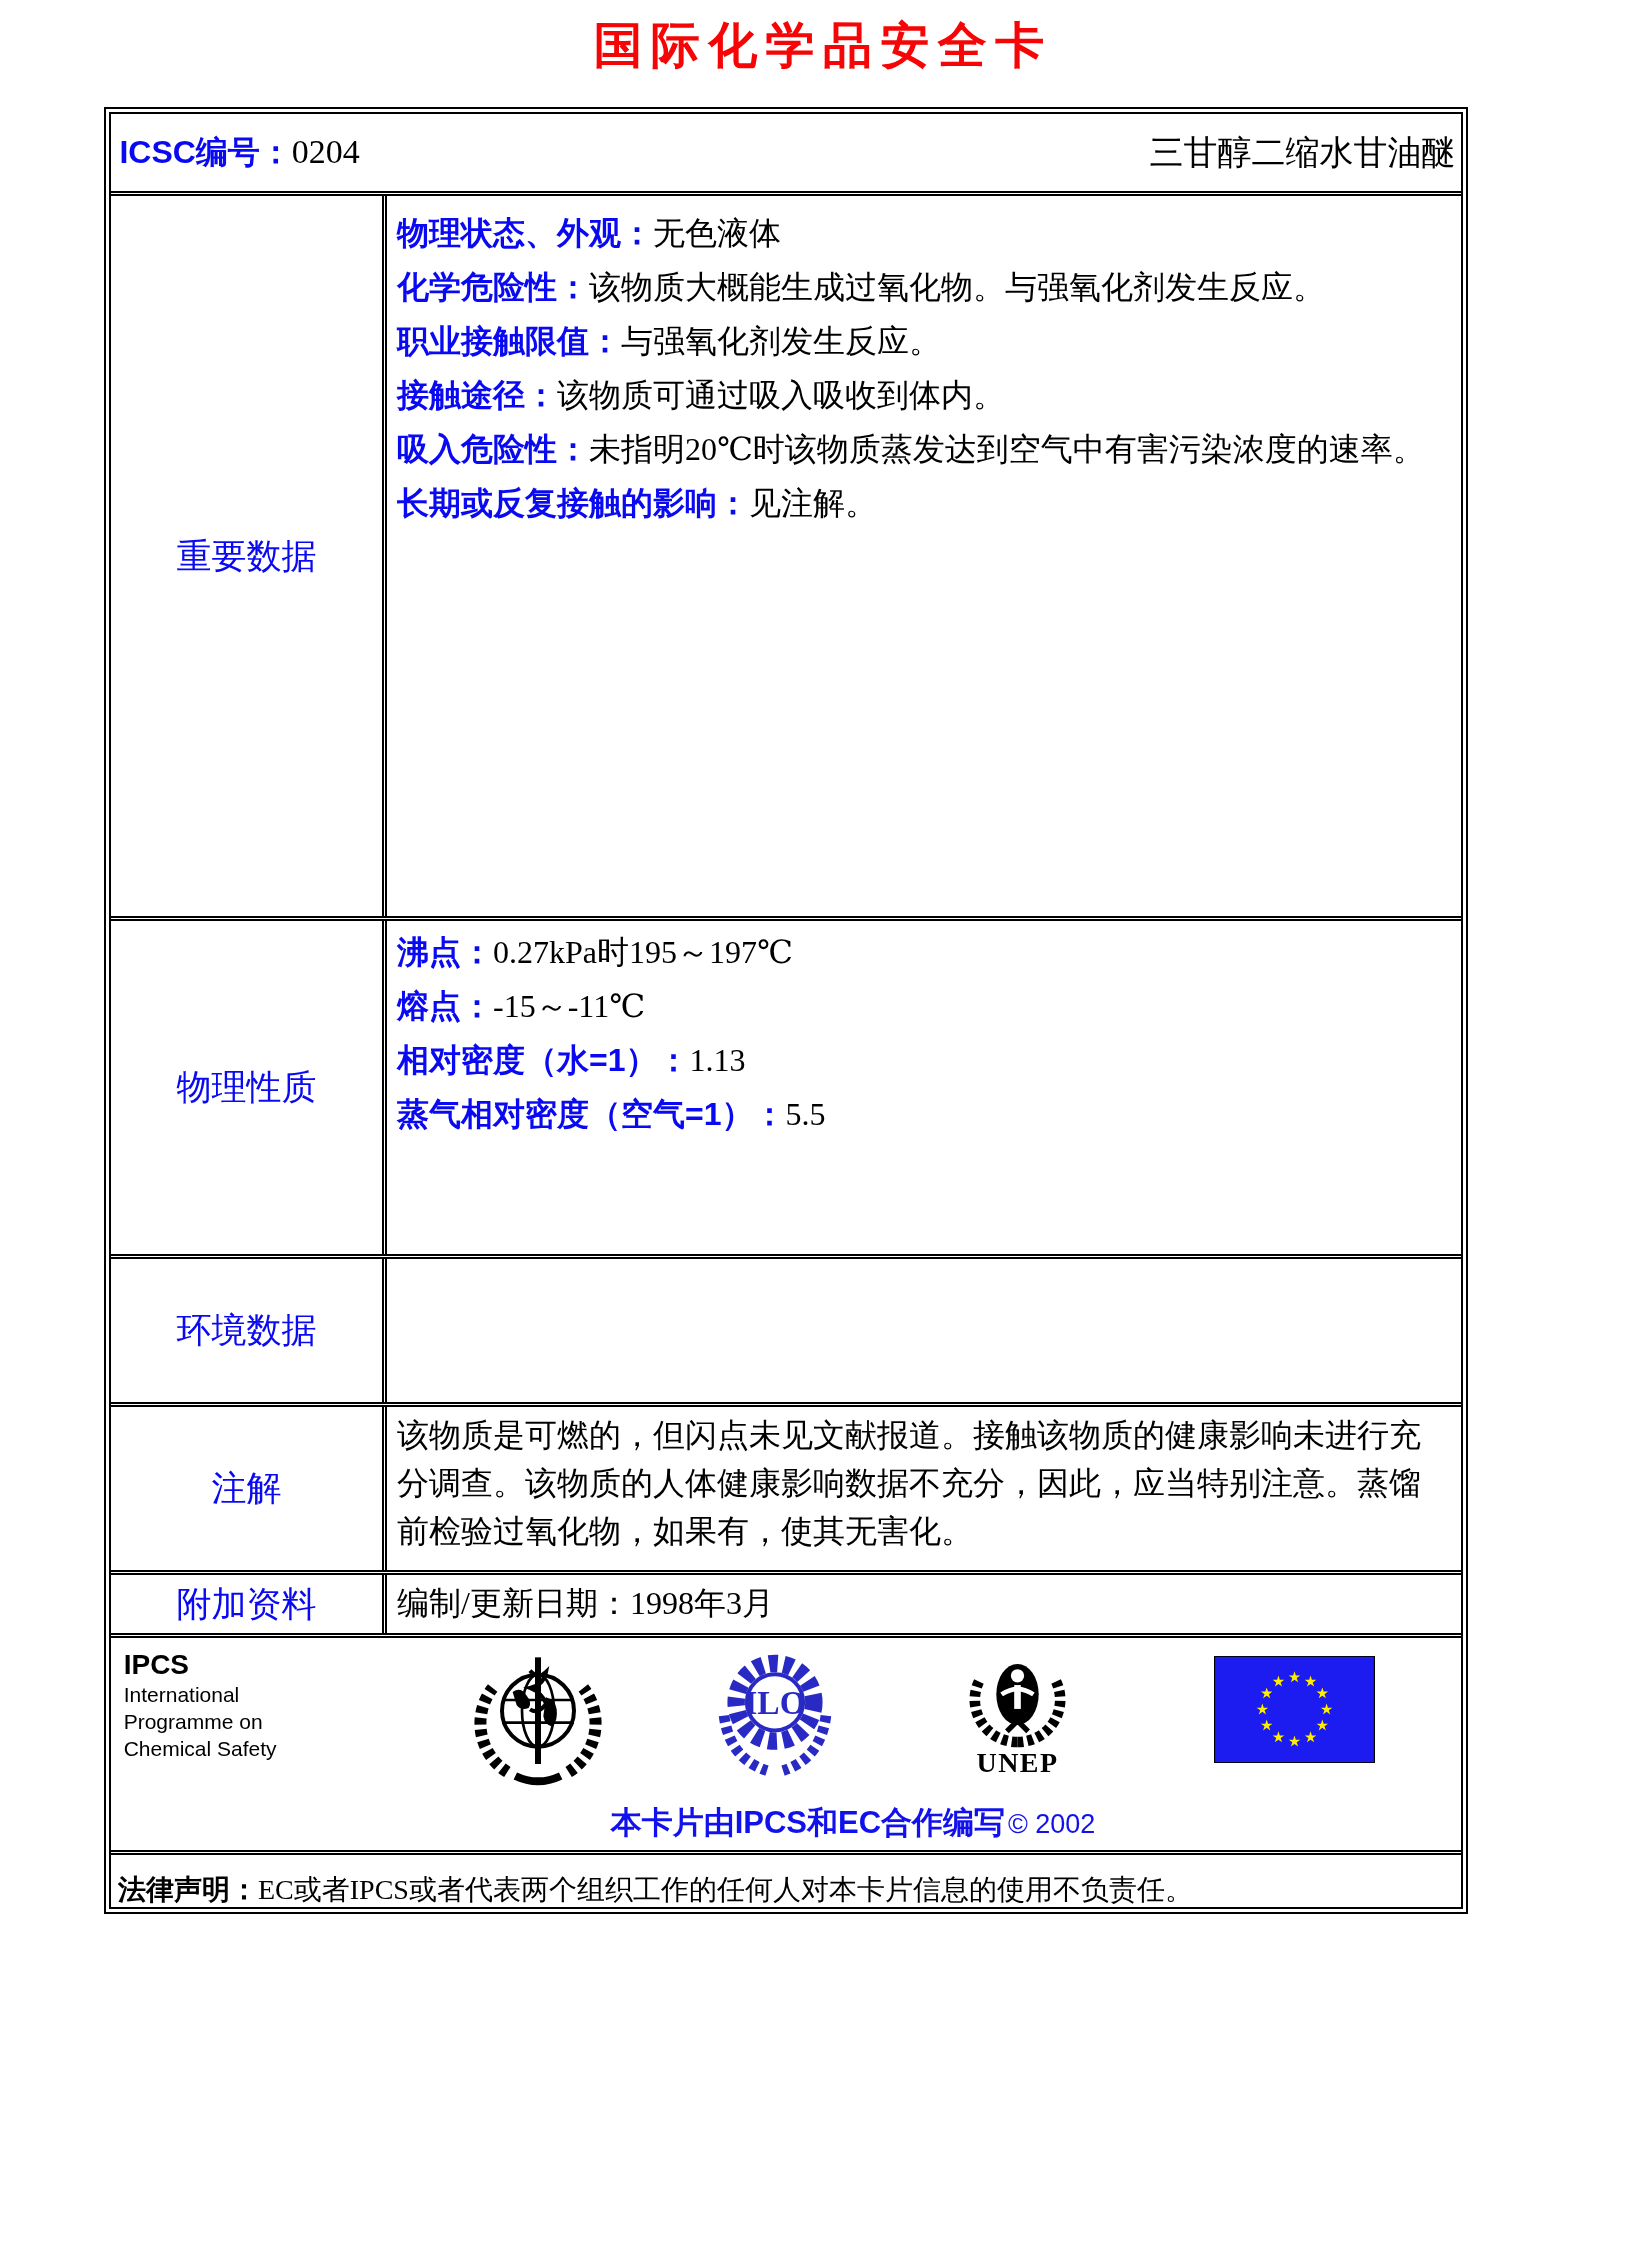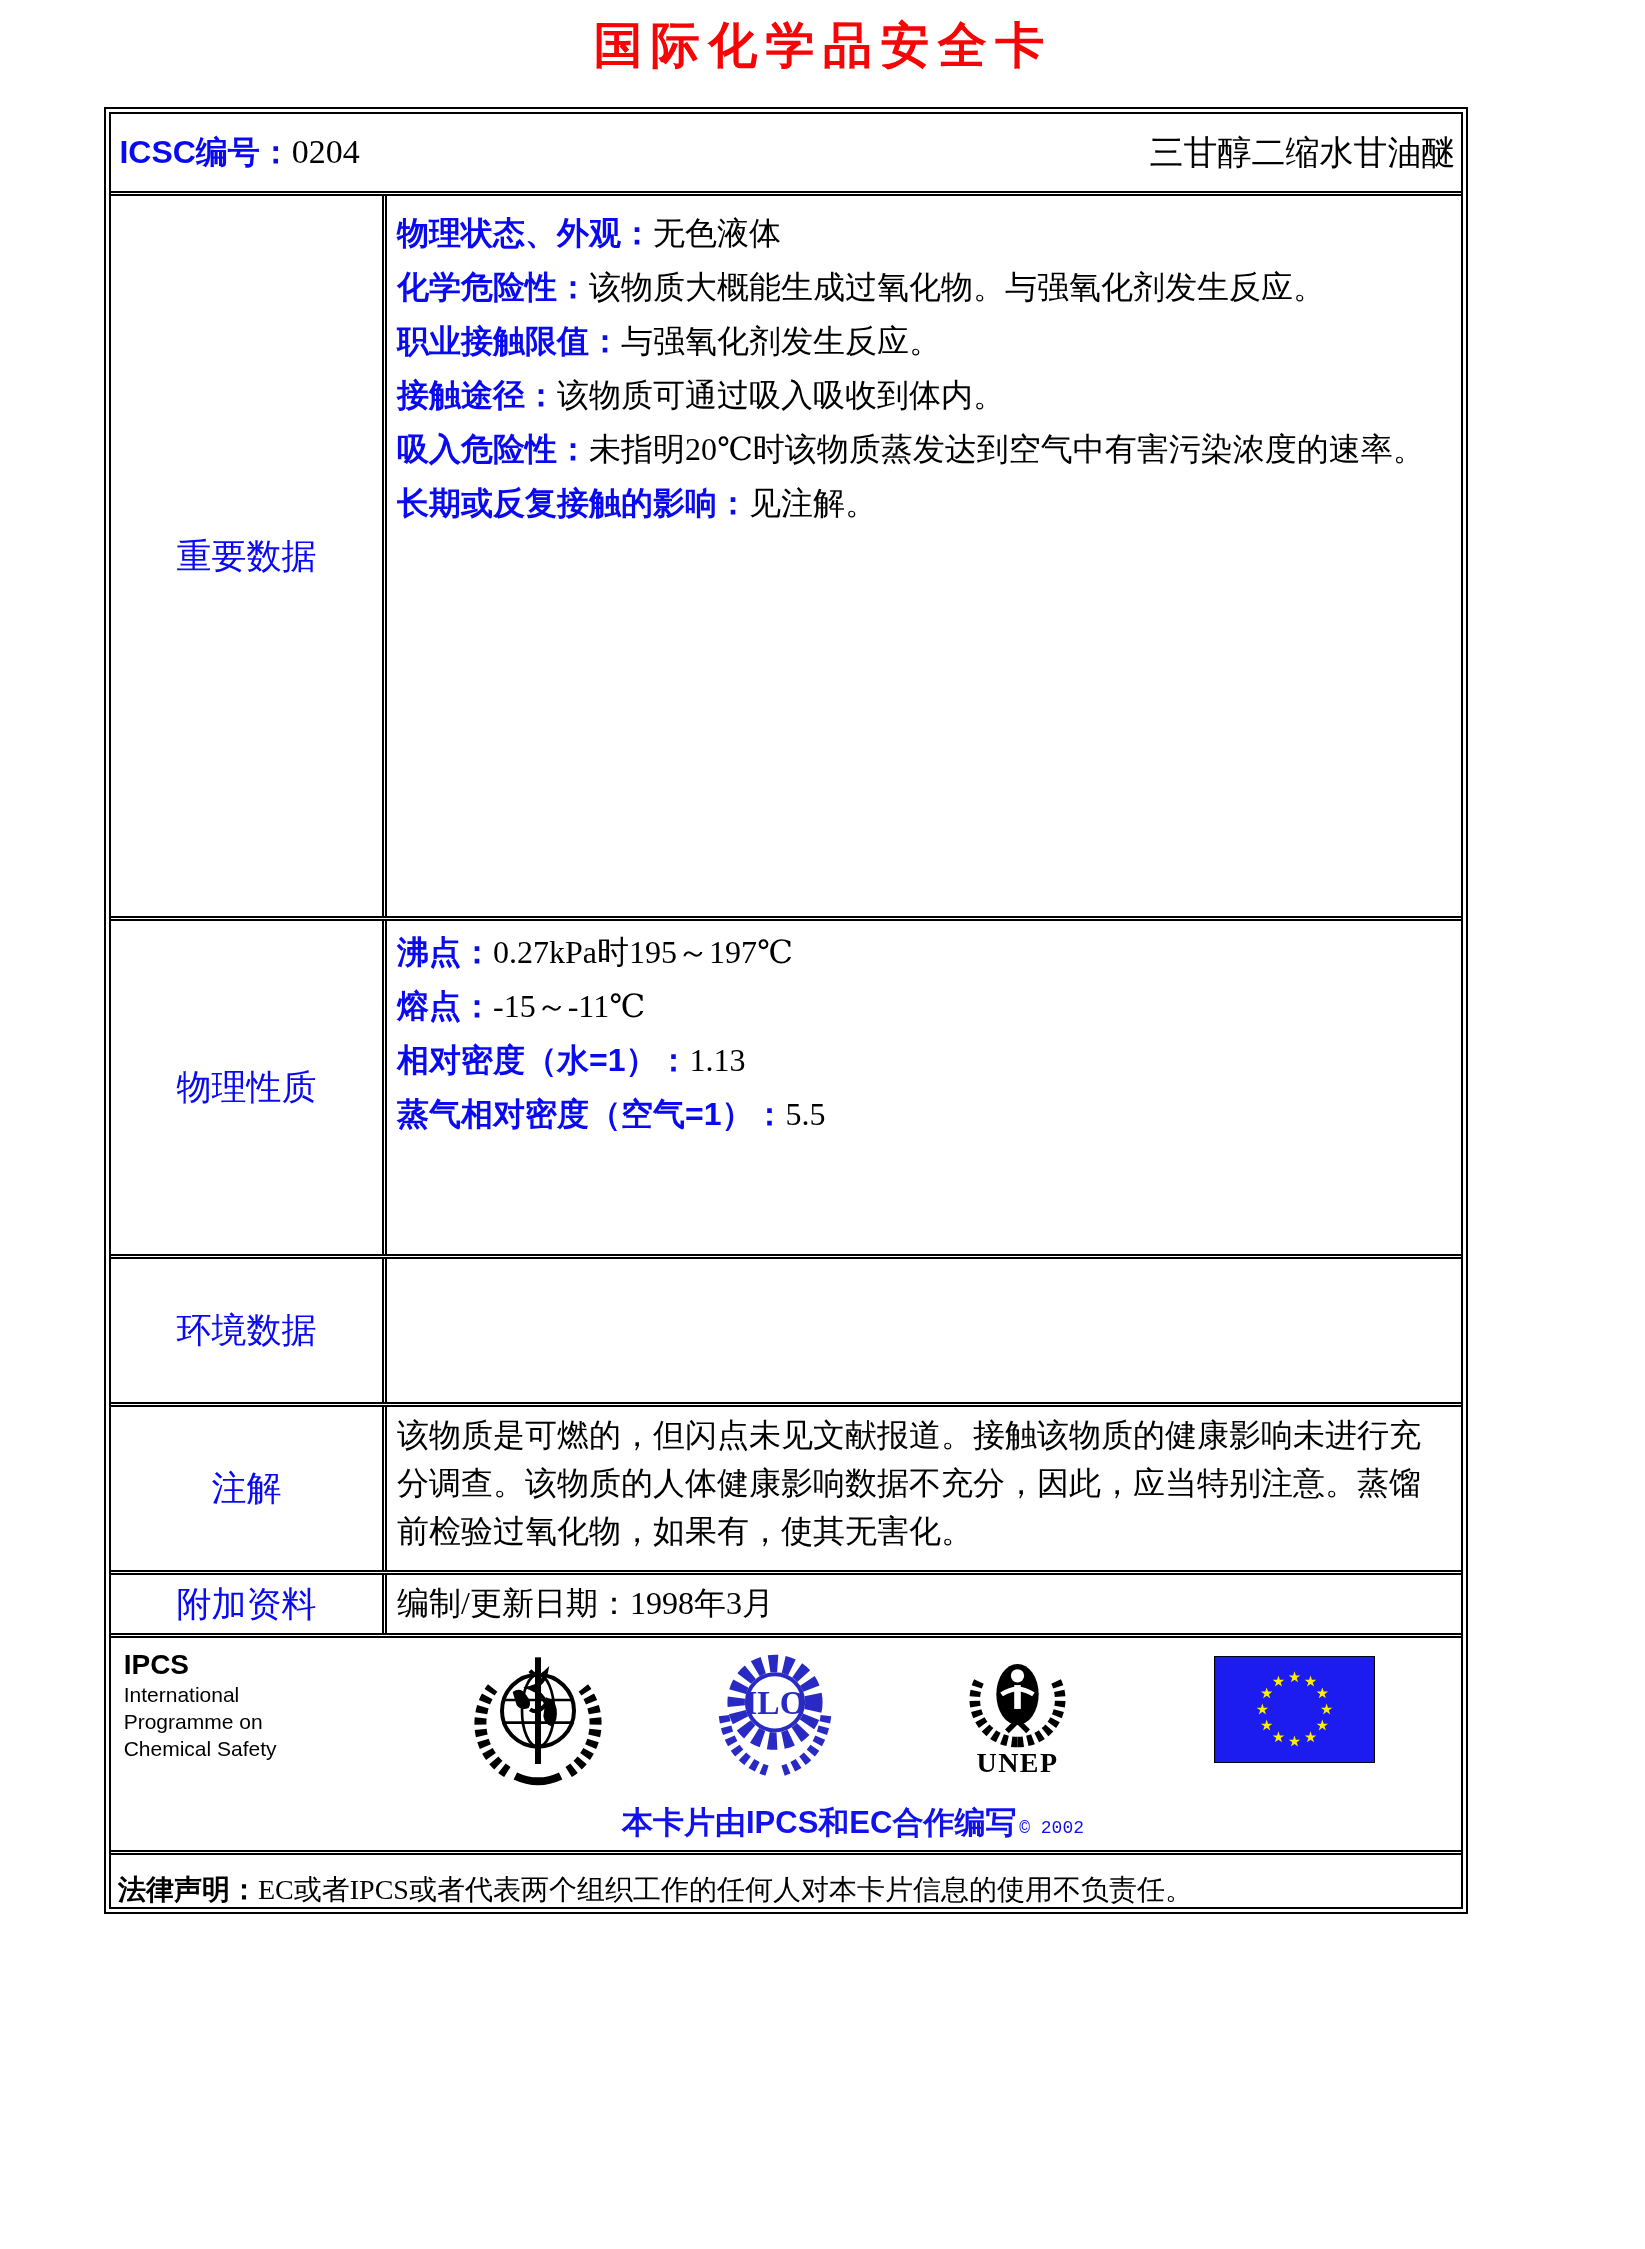--- a/index.html
+++ b/index.html
@@ -90,21 +90,21 @@
   .logo.eu { left: 1103px; top: 18.3px; }
   .credit-line {
     position: absolute; left: 0; bottom: 5.6px; width: 100%;
     text-align: center; padding-left: 134px; white-space: nowrap;
     color: #1111ee;
   }
   .credit-main {
     font-family: "Liberation Sans", "DejaVu Sans", sans-serif;
     font-weight: bold; font-size: 31px;
   }
-  .credit-year { font-size: 18px; font-family: Liberation Mono, monospace; }
+  .credit-year { font-size: 27px; font-family: Liberation Sans, sans-serif; }
 
   
   .legal-inner { padding: 15.5px 10px 0 7px; white-space: nowrap; }
   .legal-label {
     font-family: "Liberation Sans", "DejaVu Sans", sans-serif;
     font-weight: bold; font-size: 28px; color: #000;
   }
   .legal-text { font-size: 28px; color: #000; }
 </style>
 </head>

